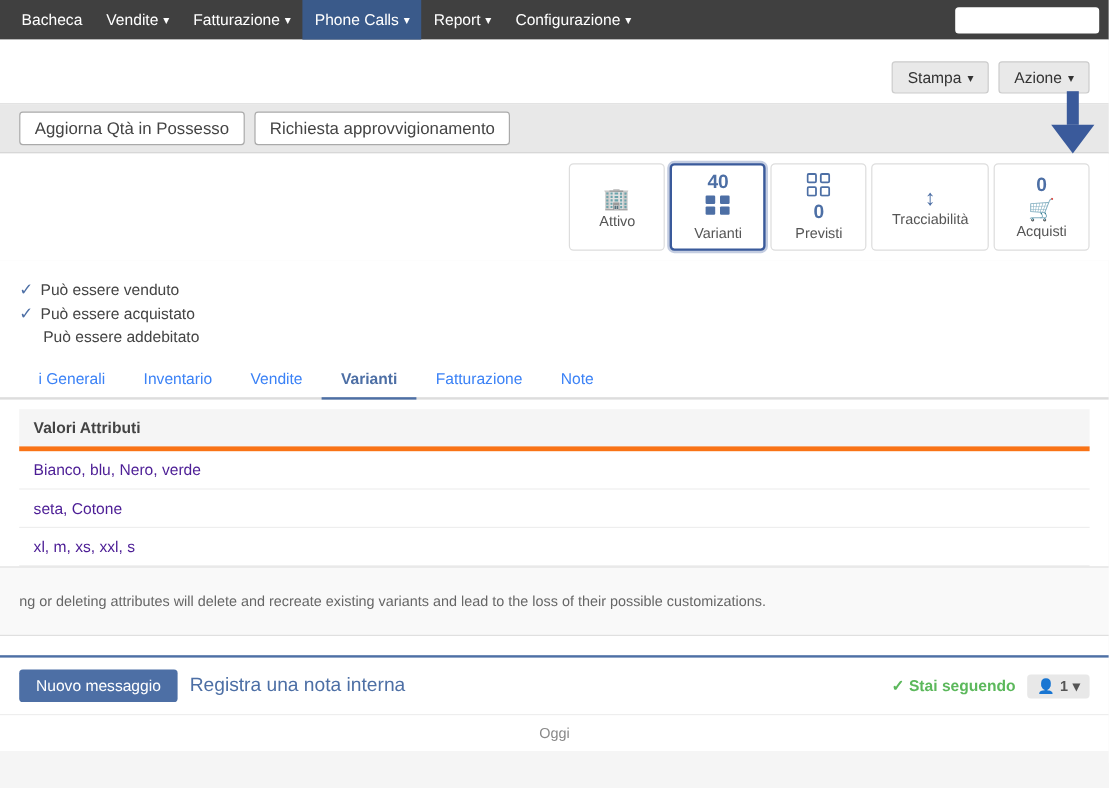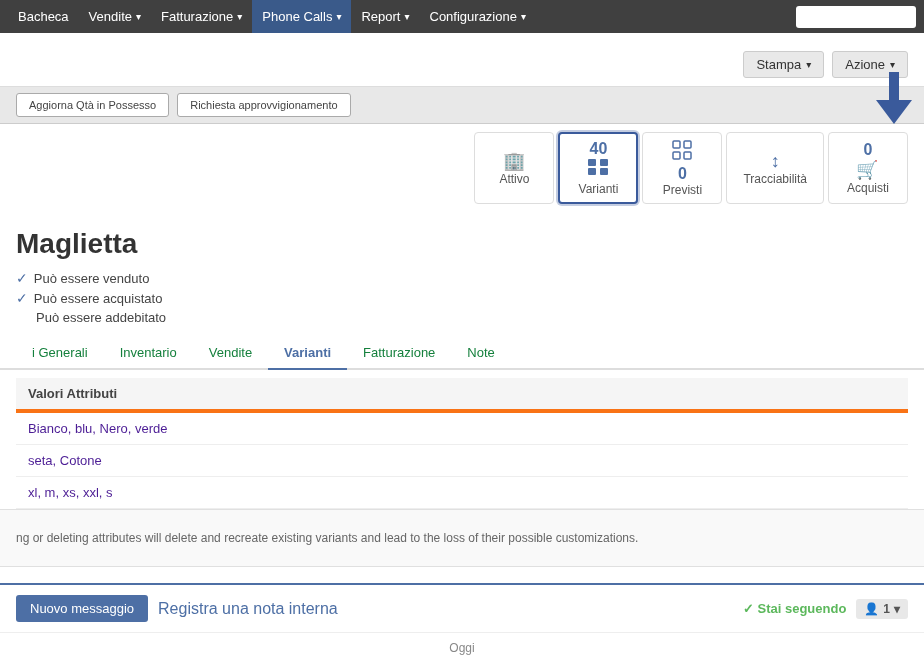--- a/index.html
+++ b/index.html
@@ -76,21 +76,21 @@
       padding: 6px 16px;
       display: flex;
       gap: 8px;
       border-bottom: 1px solid #ccc;
     }
     .btn-outline {
       padding: 5px 12px;
       border-radius: 3px;
       border: 1px solid #aaa;
       cursor: pointer;
-      font-size: 11px;
+      font-size: 14px;
       background: #fff;
       color: #444;
     }
 
     
     .smart-buttons {
       position: relative;
       background: #fff;
       display: flex;
       justify-content: flex-end;
@@ -147,21 +147,21 @@
     .tabs {
       display: flex;
       border-bottom: 2px solid #ddd;
       margin: 0 -16px;
       padding: 0 16px;
     }
     .tab {
       padding: 8px 16px;
       cursor: pointer;
       font-size: 13px;
-      color: #15803d;
+      color: #3b82f6;
       border-bottom: 2px solid transparent;
       margin-bottom: -2px;
     }
     .tab.active {
       color: #4d6fa5;
       border-bottom: 2px solid #4d6fa5;
       font-weight: bold;
     }
 
     
@@ -365,21 +365,20 @@
     <button class="smart-btn">
       <span class="num">0</span>
       <span style="font-size:18px; color:#4d6fa5;">🛒</span>
       <span>Acquisti</span>
     </button>
   </div>
 </div>
 
 <div class="main-content">
 
-  <h1 class="product-title">Maglietta</h1>
 
   <div class="checkboxes">
     <label class="checkbox-item">
       <span class="checkbox-icon">✓</span>
       <span>Può essere venduto</span>
     </label>
     <label class="checkbox-item">
       <span class="checkbox-icon">✓</span>
       <span>Può essere acquistato</span>
     </label>

